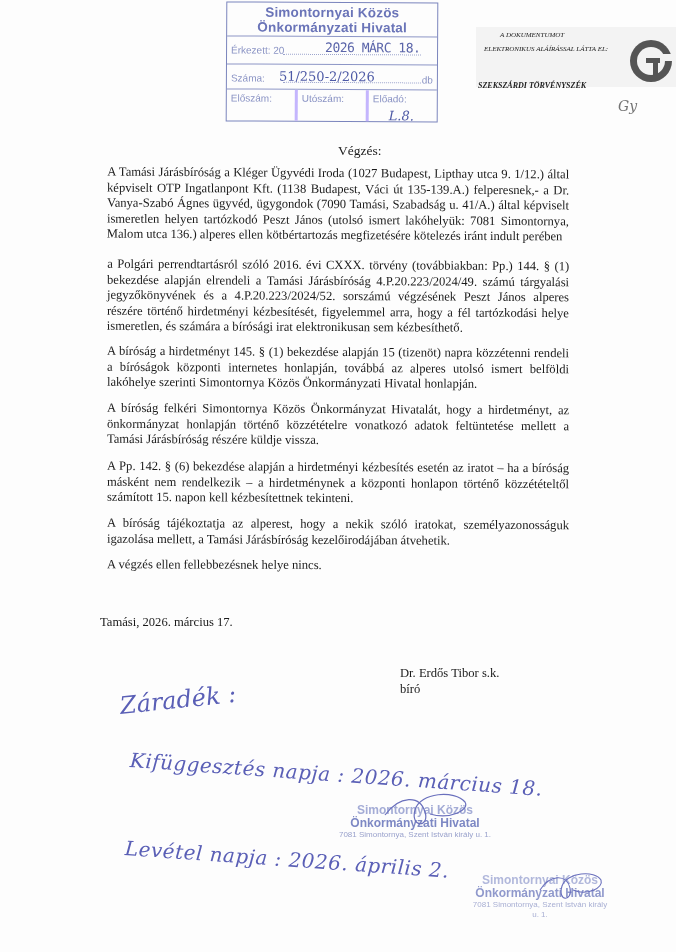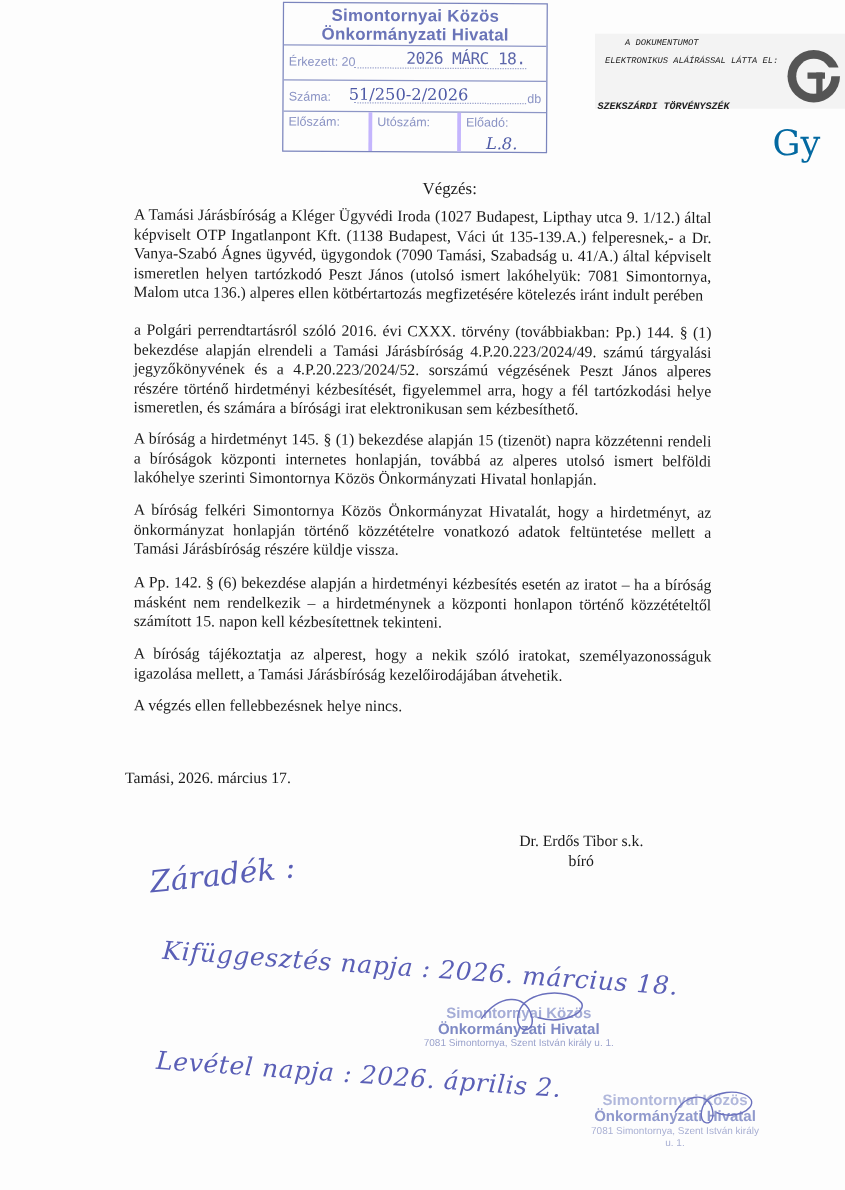--- a/index.html
+++ b/index.html
@@ -18,43 +18,43 @@
   .reg-row.number { top: 61px; height: 24px; }
   .reg-row.number .val { left: 52px; font-size: 13px; font-family: "DejaVu Serif", serif; top: 4px; color: #4e5aa6; }
   .reg-row.number .db { position: absolute; right: 4px; top: 9px; color: #8a93c4; }
   .reg-grid { position: absolute; left: 0; right: 0; top: 86px; bottom: 0; border-top: 1px solid #8d96c6; display: flex; font-size: 10px; }
   .reg-cell { flex: 1; border-right: 3px solid #c4b5fd; position: relative; }
   .reg-cell:last-child { border-right: none; }
   .reg-cell .lbl { position: absolute; left: 4px; top: 3px; color: #8a93c4; }
   .reg-cell .hand { position: absolute; left: 20px; top: 18px; font-style: italic; font-size: 13px; color: #4e5aa6; font-family: "DejaVu Serif", serif; }
 
   
-  .esig { position: absolute; left: 476px; top: 27px; width: 200px; height: 60px; background: #f3f3f3; font-family: Liberation Mono, monospace; font-style: italic; color: #222; }
+  .esig { position: absolute; left: 476px; top: 27px; width: 200px; height: 60px; background: #f3f3f3; font-family: Liberation Serif, serif; font-style: italic; color: #222; }
   .esig .l1 { position: absolute; left: 24px; top: 4px; font-size: 7px; }
   .esig .l2 { position: absolute; left: 8px; top: 18px; font-size: 7px; }
   .esig .l3 { position: absolute; left: 2px; top: 43px; font-size: 8px; font-weight: bold; margin-top: 11px; }
   .esig-logo { position: absolute; left: 628px; top: 38px; width: 46px; height: 46px; }
-  .initial-mark { position: absolute; left: 618px; top: 98px; font-size: 28px; color: #0369a1; font-family: "DejaVu Serif", serif; }
+  .initial-mark { position: absolute; left: 618px; top: 98px; font-size: 14px; color: #737373; font-style: italic; font-family: "DejaVu Serif", serif; }
 
   
   .court-head { position: absolute; left: 87px; top: 92px; font-size: 13px; line-height: 14px; }
   .doc-title { position: absolute; left: 338px; top: 143px; font-size: 13.5px; }
 
   
   .para { position: absolute; left: 107px; width: 462px; font-size: 12.6px; line-height: 15.6px; text-align: justify; }
   .p1 { top: 166px; transform: rotate(0.35deg); }
   .p2 { top: 258px; transform: rotate(0.3deg); }
   .p3 { top: 345px; transform: rotate(0.3deg); }
   .p4 { top: 402px; transform: rotate(0.3deg); }
   .p5 { top: 460px; transform: rotate(0.3deg); }
   .p6 { top: 517px; transform: rotate(0.3deg); }
   .p7 { top: 558px; transform: rotate(0.2deg); }
 
   .place-date { position: absolute; left: 100px; top: 615px; font-size: 12.6px; }
-  .signer { position: absolute; left: 400px; top: 665px; font-size: 12.6px; text-align: center; line-height: 16px; width: 130px; }
+  .signer { position: absolute; left: 400px; top: 665px; font-size: 12.6px; line-height: 16px; width: 130px; }
 
   
   .hand-text { position: absolute; font-family: "DejaVu Serif", serif; font-style: italic; color: #5a5fb6; transform-origin: left center; }
   .clause-title { left: 120px; top: 692px; font-size: 24px; transform: rotate(-6deg); }
   .finality { left: 130px; top: 748px; font-size: 20px; transform: rotate(4deg); letter-spacing: 0.5px; }
   .removal { left: 125px; top: 836px; font-size: 20px; transform: rotate(4deg); letter-spacing: 0.5px; }
 
   
   .office-stamp { position: absolute; font-family: "Liberation Sans", sans-serif; color: #8f9acb; text-align: center; }
   .office-stamp .s1 { font-weight: bold; font-size: 12px; line-height: 13px; color: #a4acd6; }

